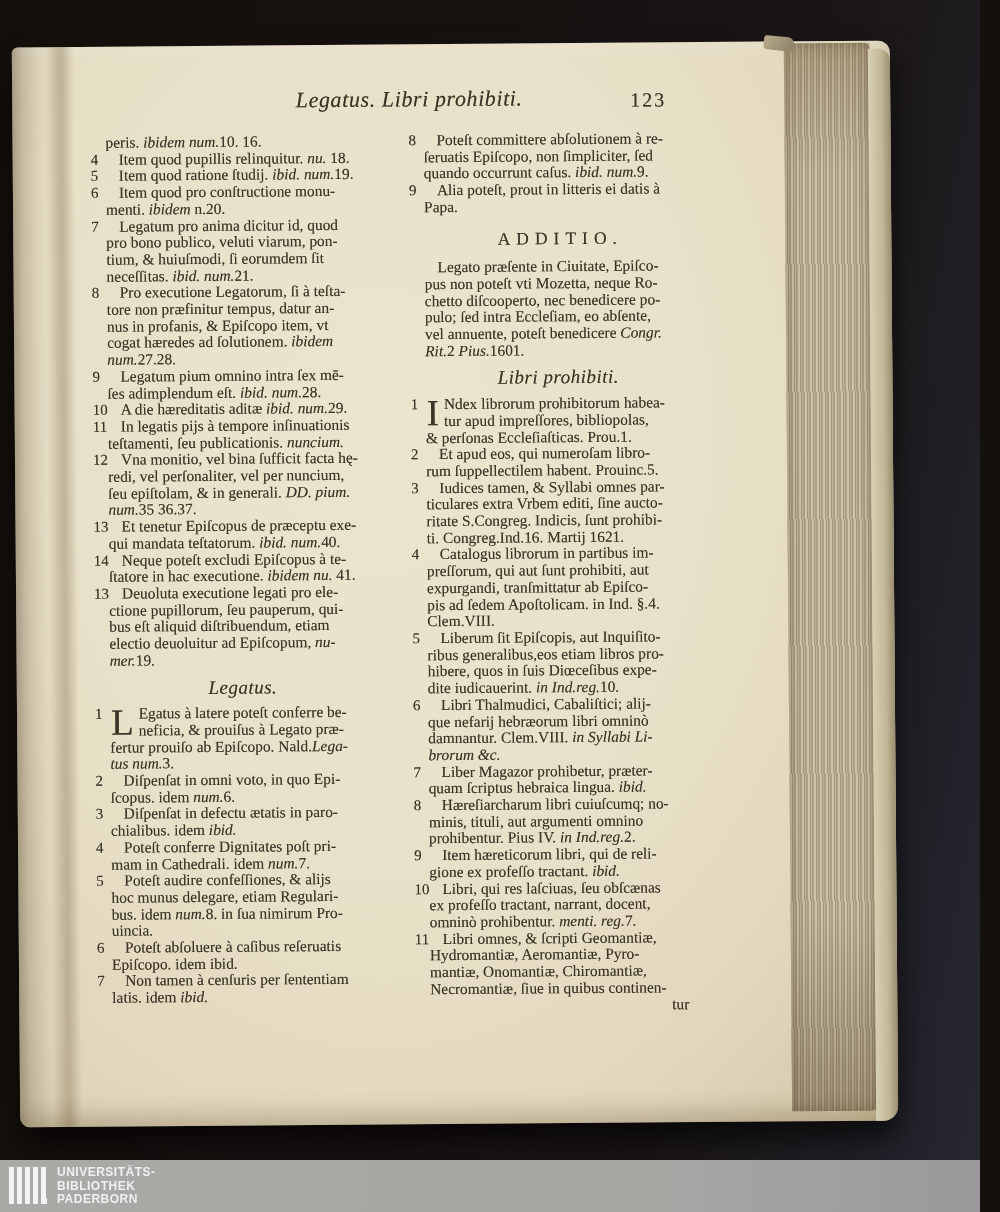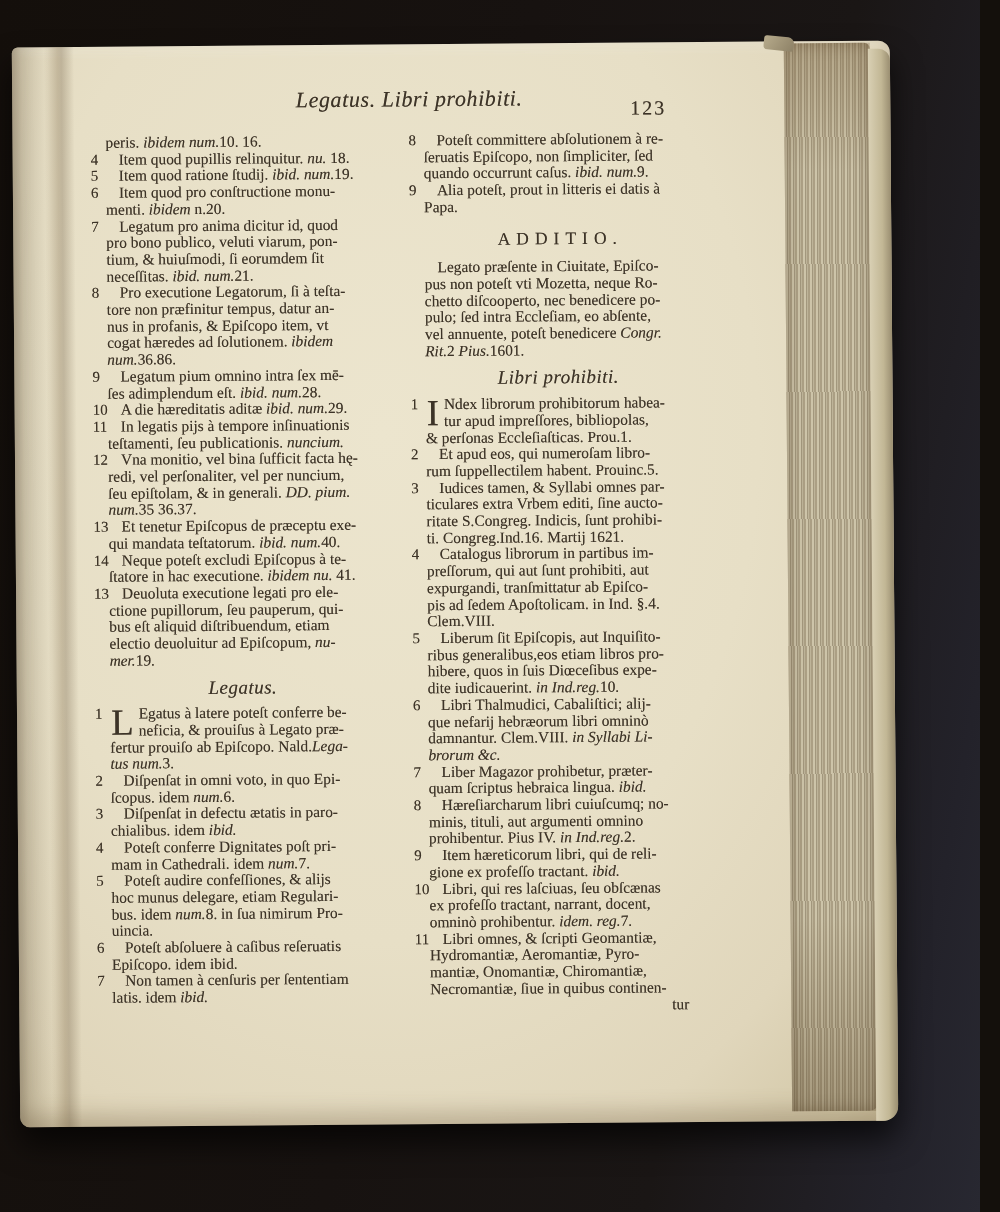--- a/index.html
+++ b/index.html
@@ -56,21 +56,21 @@
   .content{
     position:absolute;left:78px;top:42px;width:614px;
     color:#3c3327;
     text-shadow:0 0 .5px rgba(60,48,34,.55);
   }
   .pageheader{position:relative;height:46px;}
   .running-title{
     text-align:center;transform:translateX(12px);
     font-style:italic;font-size:22px;letter-spacing:.6px;
   }
-  .pagenum{position:absolute;right:38px;top:12px;font-size:20px;letter-spacing:2px;}
+  .pagenum{position:absolute;right:38px;top:4px;font-size:20px;letter-spacing:2px;}
   .cols{display:flex;gap:22px;}
   .col{width:296px;font-size:15.4px;line-height:16.7px;}
   .entry{position:relative;margin-left:15px;}
   .num{position:absolute;left:-15px;top:0;width:24px;font-size:15px;}
   .txt{white-space:pre-wrap;text-indent:13px;}
   .cont .txt,.drop .txt{text-indent:0;}
   .it{font-style:italic;}
   .dropcap{float:left;font-size:37px;line-height:29px;padding:2px 5px 0 1px;}
   .heading{text-align:center;margin:11px 0 9px;}
   .heading.italic{font-style:italic;font-size:19px;letter-spacing:.5px;}
@@ -134,21 +134,21 @@
 <span>pro bono publico, veluti viarum, pon-</span>
 <span>tium, &amp; huiuſmodi, ſi eorumdem ſit</span>
 <span>neceſſitas. </span><span class="it">ibid. num.</span><span>21.</span></div>
             </div>
             <div class="entry">
               <span class="num">8</span>
               <div class="txt"><span>Pro executione Legatorum, ſi à teſta-</span>
 <span>tore non præfinitur tempus, datur an-</span>
 <span>nus in profanis, &amp; Epiſcopo item, vt</span>
 <span>cogat hæredes ad ſolutionem. </span><span class="it">ibidem</span>
-<span class="it">num.</span><span>36.86.</span></div>
+<span class="it">num.</span><span>27.28.</span></div>
             </div>
             <div class="entry">
               <span class="num">9</span>
               <div class="txt"><span>Legatum pium omnino intra ſex mē-</span>
 <span>ſes adimplendum eſt. </span><span class="it">ibid. num.</span><span>28.</span></div>
             </div>
             <div class="entry">
               <span class="num">10</span>
               <div class="txt"><span>A die hæreditatis aditæ </span><span class="it">ibid. num.</span><span>29.</span></div>
             </div>
@@ -298,29 +298,38 @@
             </div>
             <div class="entry">
               <span class="num">9</span>
               <div class="txt"><span>Item hæreticorum libri, qui de reli-</span>
 <span>gione ex profeſſo tractant. </span><span class="it">ibid.</span></div>
             </div>
             <div class="entry">
               <span class="num">10</span>
               <div class="txt"><span>Libri, qui res laſciuas, ſeu obſcænas</span>
 <span>ex profeſſo tractant, narrant, docent,</span>
-<span>omninò prohibentur. </span><span class="it">idem. reg.</span><span>7.</span></div>
+<span>omninò prohibentur. </span><span class="it">menti. reg.</span><span>7.</span></div>
             </div>
             <div class="entry">
               <span class="num">11</span>
               <div class="txt"><span>Libri omnes, &amp; ſcripti Geomantiæ,</span>
 <span>Hydromantiæ, Aeromantiæ, Pyro-</span>
 <span>mantiæ, Onomantiæ, Chiromantiæ,</span>
 <span>Necromantiæ, ſiue in quibus continen-</span></div>
             </div>
             <div class="catchword">tur</div>
           </div>
       </div>
     </div>
   </div>
 
+  <div class="band">
+    <div class="bars"></div>
+    <div class="dot"></div>
+    <div class="libname">
+      <div>UNIVERSITÄTS-</div>
+      <div>BIBLIOTHEK</div>
+      <div>PADERBORN</div>
+    </div>
+  </div>
 
 </div>
 
 </body></html>

